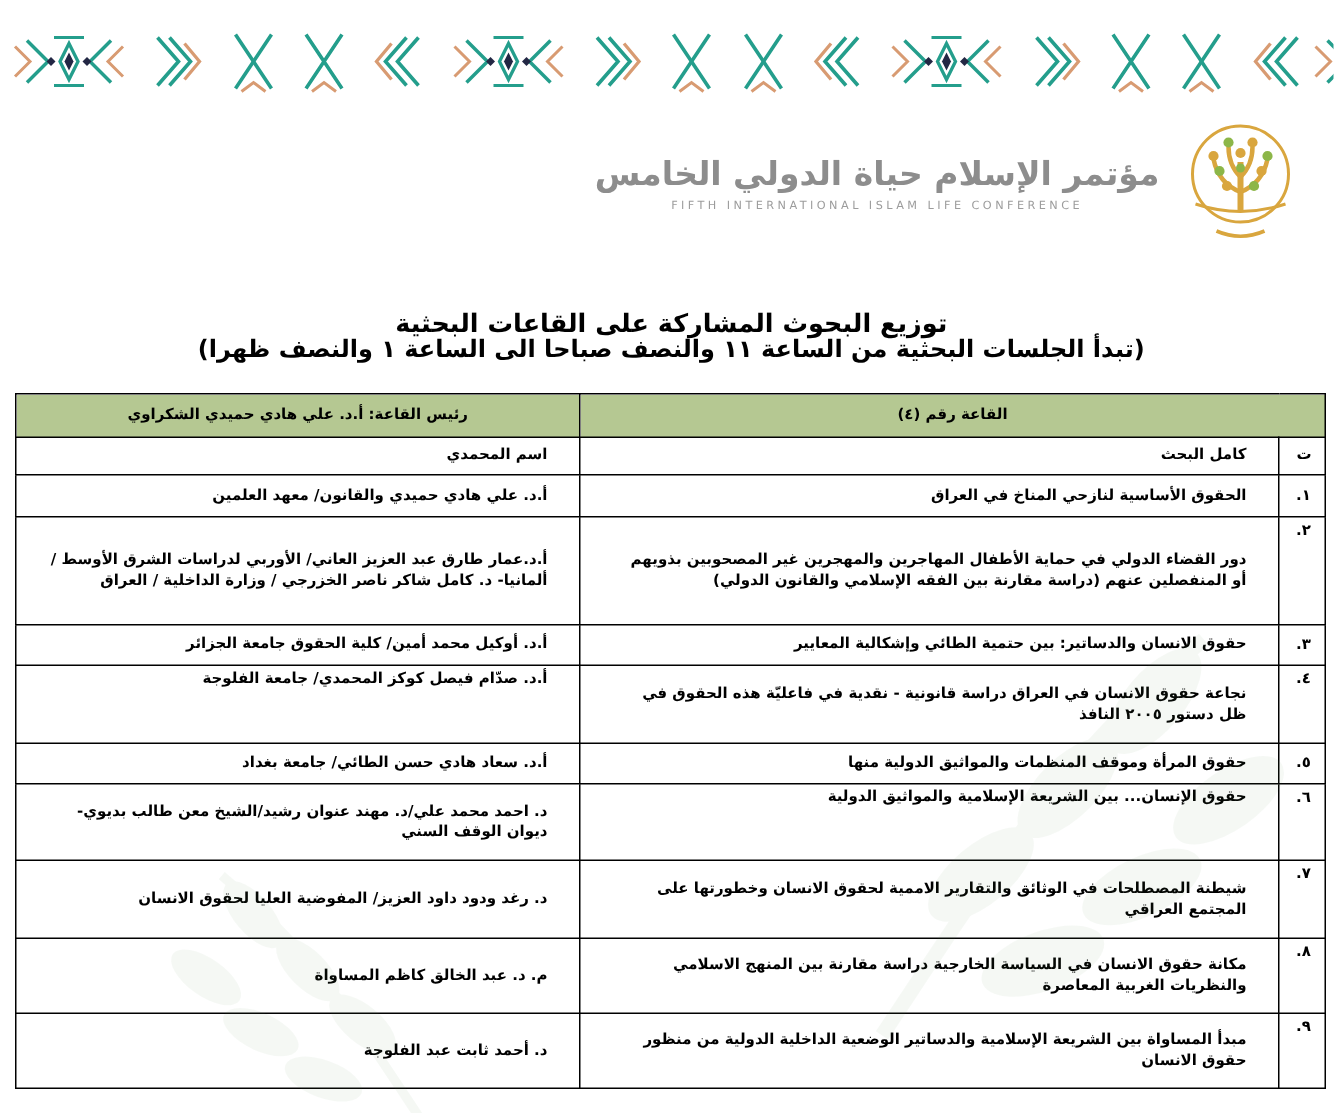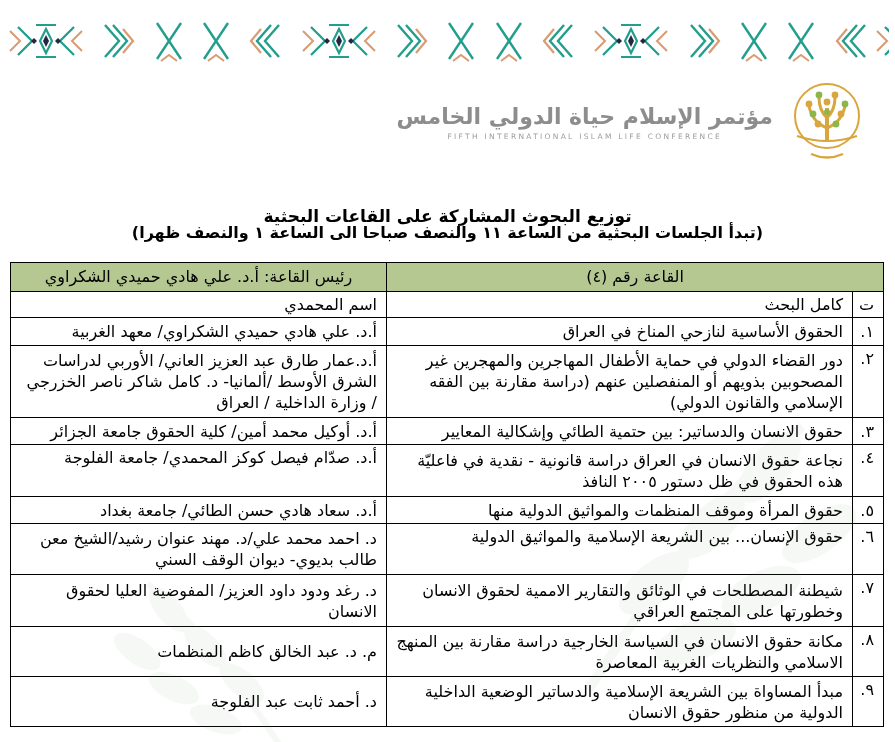--- a/index.html
+++ b/index.html
@@ -42,22 +42,22 @@
 
   
   table.sched {
     position:absolute; top:262px; right:11px;
     width:873px;
     border-collapse:collapse; table-layout:fixed;
     direction:rtl;
   }
   table.sched td {
     border:1.6px solid #000;
-    font-weight:normal; font-size:16px; line-height:1.33;
-    padding:2px 9px; vertical-align:middle;
+    font-weight:bold; font-size:10px; line-height:1.33;
+    padding:2px 21px; vertical-align:middle;
     overflow:hidden;
   }
   td.green { background:#b5c892; text-align:center; font-size:14.5px; padding:3px 6px; }
   td.no-cell { text-align:center; padding:2px 1px; font-size:13px; }
 
   
   .wm { position:absolute; opacity:0.055; pointer-events:none; }
   .wm1 { right:10px; top:360px; }
   .wm2 { left:95px; bottom:-40px; }
 </style>
@@ -201,21 +201,21 @@
       <td class="green">رئيس القاعة: أ.د. علي هادي حميدي الشكراوي</td>
     </tr>
     <tr style="height:25px">
       <td class="no-cell">ت</td>
       <td>كامل البحث</td>
       <td>اسم المحمدي</td>
     </tr>
     <tr style="height:28px">
       <td class="no-cell">١.</td>
       <td>الحقوق الأساسية لنازحي المناخ في العراق</td>
-      <td>أ.د. علي هادي حميدي الشكراوي/ معهد الغربية</td>
+      <td>أ.د. علي هادي حميدي والقانون/ معهد العلمين</td>
     </tr>
     <tr style="height:72px">
       <td class="no-cell" style="vertical-align:top">٢.</td>
       <td>دور القضاء الدولي في حماية الأطفال المهاجرين والمهجرين غير المصحوبين بذويهم أو المنفصلين عنهم (دراسة مقارنة بين الفقه الإسلامي والقانون الدولي)</td>
       <td>أ.د.عمار طارق عبد العزيز العاني/ الأوربي لدراسات الشرق الأوسط /ألمانيا- د. كامل شاكر ناصر الخزرجي / وزارة الداخلية / العراق</td>
     </tr>
     <tr style="height:27px">
       <td class="no-cell">٣.</td>
       <td>حقوق الانسان والدساتير: بين حتمية الطائي وإشكالية المعايير</td>
       <td>أ.د. أوكيل محمد أمين/ كلية الحقوق جامعة الجزائر</td>
@@ -236,21 +236,21 @@
       <td>د. احمد محمد علي/د. مهند عنوان رشيد/الشيخ معن طالب بديوي- ديوان الوقف السني</td>
     </tr>
     <tr style="height:52px">
       <td class="no-cell" style="vertical-align:top">٧.</td>
       <td>شيطنة المصطلحات في الوثائق والتقارير الاممية لحقوق الانسان وخطورتها على المجتمع العراقي</td>
       <td>د. رغد ودود داود العزيز/ المفوضية العليا لحقوق الانسان</td>
     </tr>
     <tr style="height:50px">
       <td class="no-cell" style="vertical-align:top">٨.</td>
       <td>مكانة حقوق الانسان في السياسة الخارجية دراسة مقارنة بين المنهج الاسلامي والنظريات الغربية المعاصرة</td>
-      <td>م. د. عبد الخالق كاظم المنظمات</td>
+      <td>م. د. عبد الخالق كاظم المساواة</td>
     </tr>
     <tr style="height:50px">
       <td class="no-cell" style="vertical-align:top">٩.</td>
       <td>مبدأ المساواة بين الشريعة الإسلامية والدساتير الوضعية الداخلية الدولية من منظور حقوق الانسان</td>
       <td>د. أحمد ثابت عبد الفلوجة</td>
     </tr>
   </tbody>
     </table>
 
   <svg class="wm wm1" width="330" height="380" viewBox="0 0 200 230">

